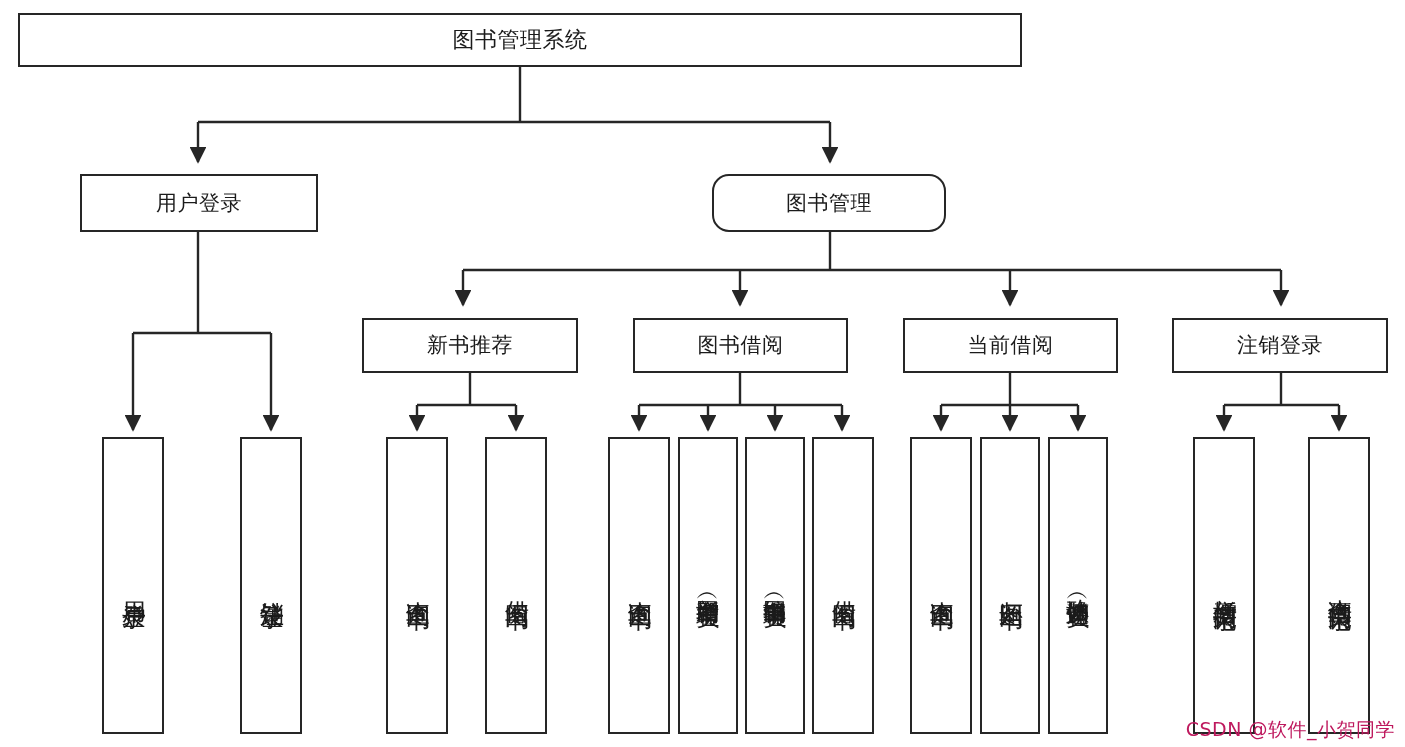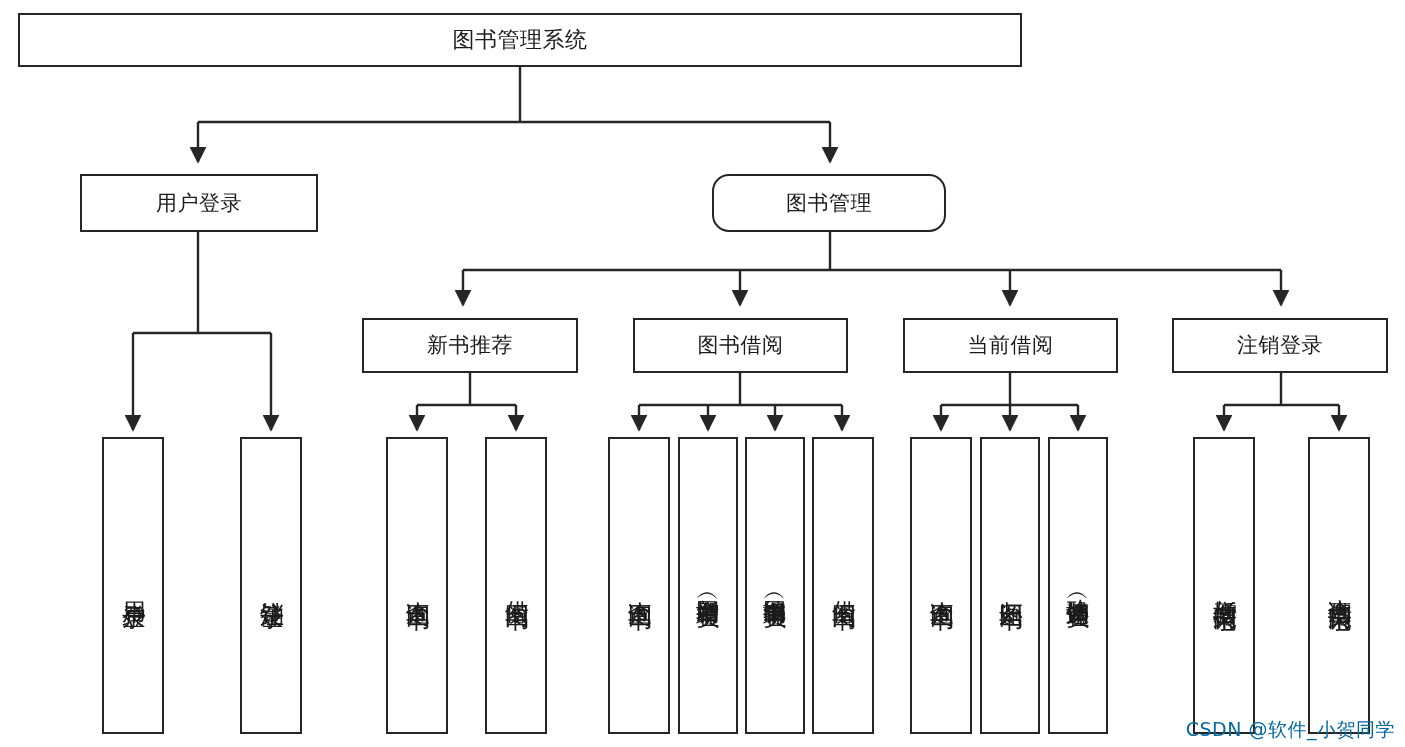--- a/index.html
+++ b/index.html
@@ -66,21 +66,21 @@
   }
   .node.vert.narrow .label {
     font-size: 23px;
     letter-spacing: 1px;
   }
   #watermark {
     position: absolute;
     right: 10px;
     bottom: 4px;
     font-size: 19px;
-    color: #0369a1;
+    color: #be185d;
     white-space: nowrap;
     letter-spacing: 0.5px;
   }
 </style>
 </head>
 <body>
 
 <div id="canvas">
 
   <svg id="edges" viewBox="0 0 1405 747" width="1405" height="747" xmlns="http://www.w3.org/2000/svg">

